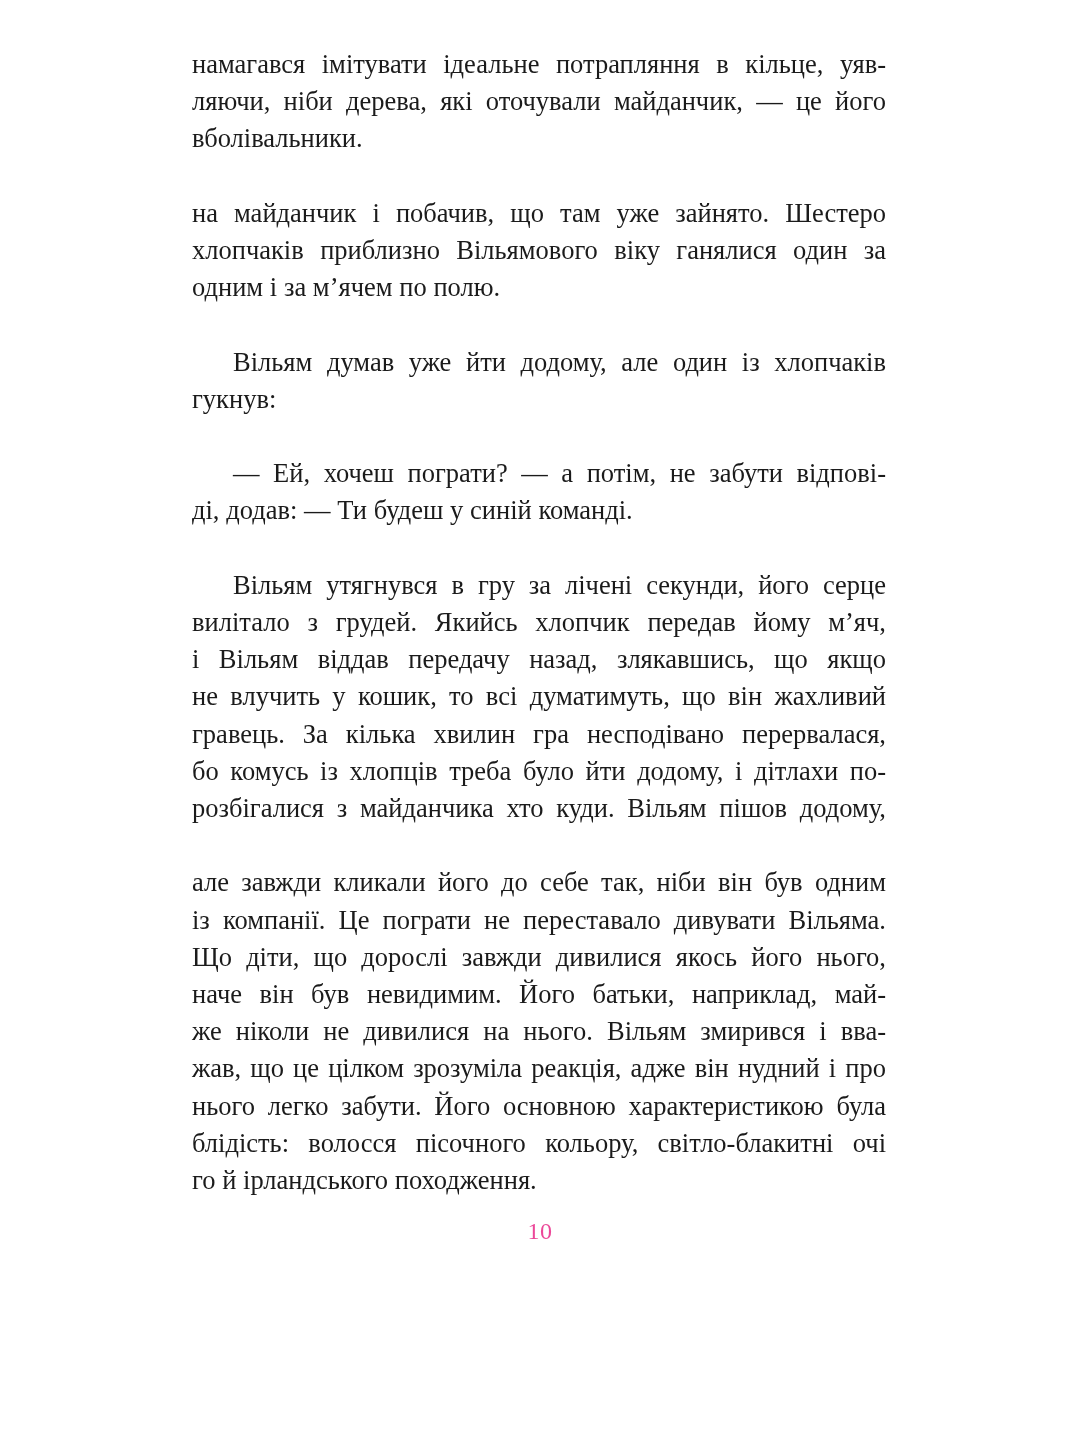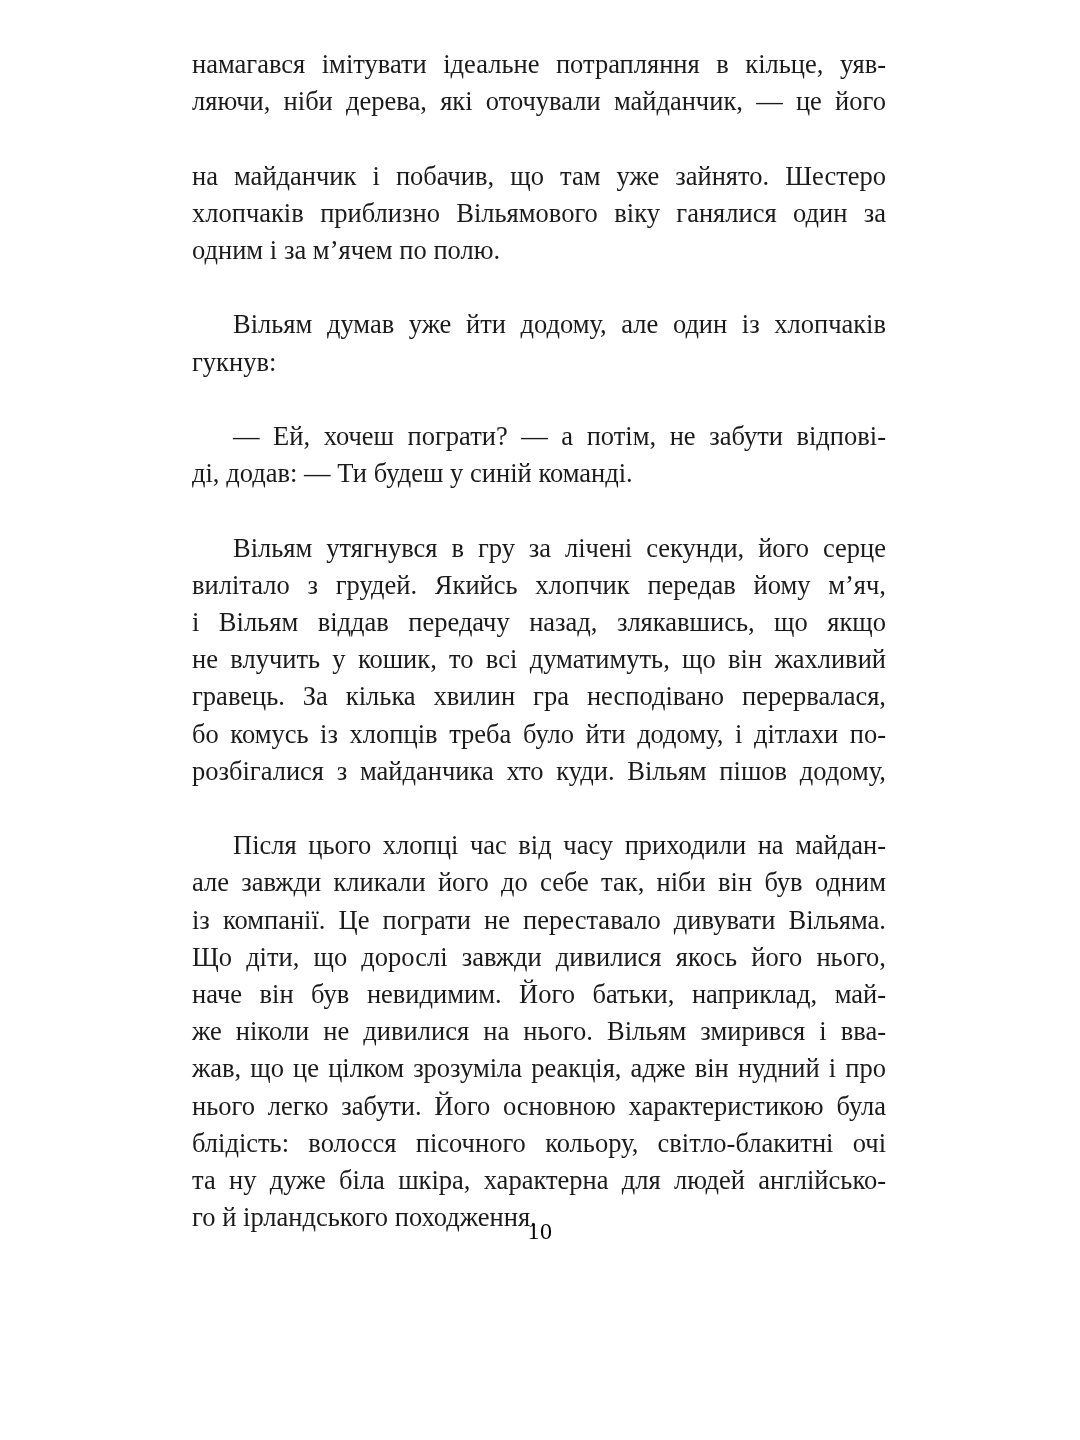--- a/index.html
+++ b/index.html
@@ -66,34 +66,35 @@
   }
 
   .page-number {
     position: absolute;
     left: 0;
     top: 1218px;
     width: 100%;
     text-align: center;
     font-family: "Liberation Serif", "DejaVu Serif", serif;
     font-size: 24px;
-    color: #000000;
+    color: #ec4899;
     letter-spacing: 0.5px;
   }
 </style>
 </head>
 <body>
 
 <div class="page">
 
   <div class="text-block">
 
     <p class="para continued">
       <span class="ln">намагався імітувати ідеальне потрапляння в кільце, уяв-</span>
       <span class="ln">ляючи, ніби дерева, які оточували майданчик, — це його</span>
+      <span class="ln last">вболівальники.</span>
     </p>
 
     <p class="para">
       <span class="ln">на майданчик і побачив, що там уже зайнято. Шестеро</span>
       <span class="ln">хлопчаків приблизно Вільямового віку ганялися один за</span>
       <span class="ln last">одним і за м’ячем по полю.</span>
     </p>
 
     <p class="para">
       <span class="ln first-indent">Вільям думав уже йти додому, але один із хлопчаків</span>
@@ -109,30 +110,28 @@
       <span class="ln first-indent">Вільям утягнувся в гру за лічені секунди, його серце</span>
       <span class="ln">вилітало з грудей. Якийсь хлопчик передав йому м’яч,</span>
       <span class="ln">і Вільям віддав передачу назад, злякавшись, що якщо</span>
       <span class="ln">не влучить у кошик, то всі думатимуть, що він жахливий</span>
       <span class="ln">гравець. За кілька хвилин гра несподівано перервалася,</span>
       <span class="ln">бо комусь із хлопців треба було йти додому, і дітлахи по-</span>
       <span class="ln">розбігалися з майданчика хто куди. Вільям пішов додому,</span>
     </p>
 
     <p class="para">
-      <span class="ln first-indent">Після цього хлопці час від часу приходили на майдан-</span>
       <span class="ln">але завжди кликали його до себе так, ніби він був одним</span>
       <span class="ln">із компанії. Це пограти не переставало дивувати Вільяма.</span>
       <span class="ln">Що діти, що дорослі завжди дивилися якось його нього,</span>
       <span class="ln">наче він був невидимим. Його батьки, наприклад, май-</span>
       <span class="ln">же ніколи не дивилися на нього. Вільям змирився і вва-</span>
       <span class="ln">жав, що це цілком зрозуміла реакція, адже він нудний і про</span>
       <span class="ln">нього легко забути. Його основною характеристикою була</span>
       <span class="ln">блідість: волосся пісочного кольору, світло-блакитні очі</span>
-      <span class="ln">та ну дуже біла шкіра, характерна для людей англійсько-</span>
       <span class="ln last">го й ірландського походження.</span>
     </p>
 
   </div>
 
   <div class="page-number">10</div>
 
 </div>
 
 </body></html>

